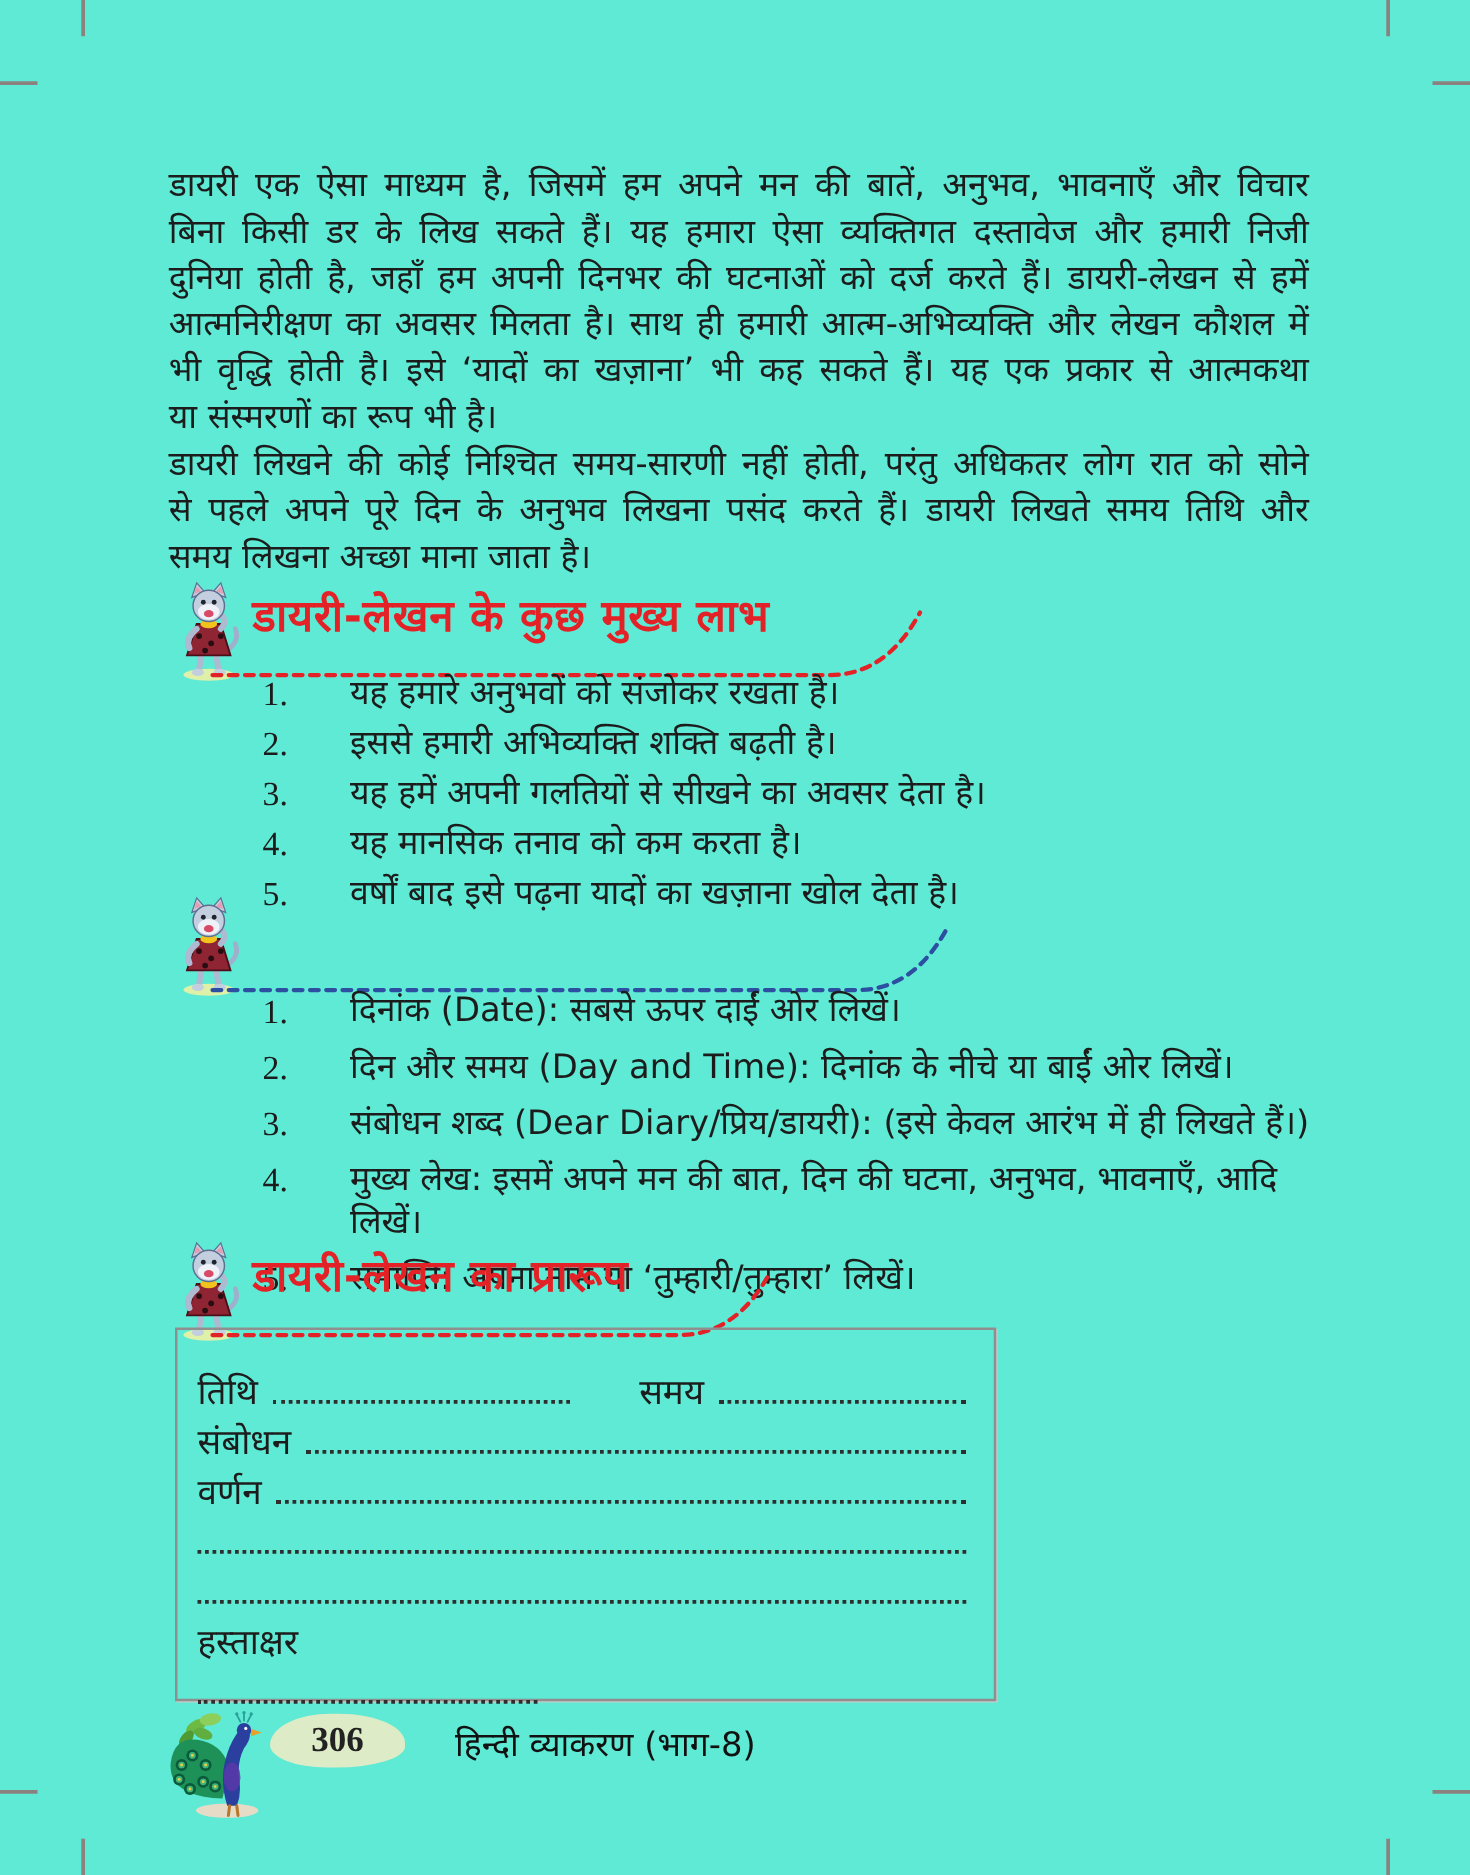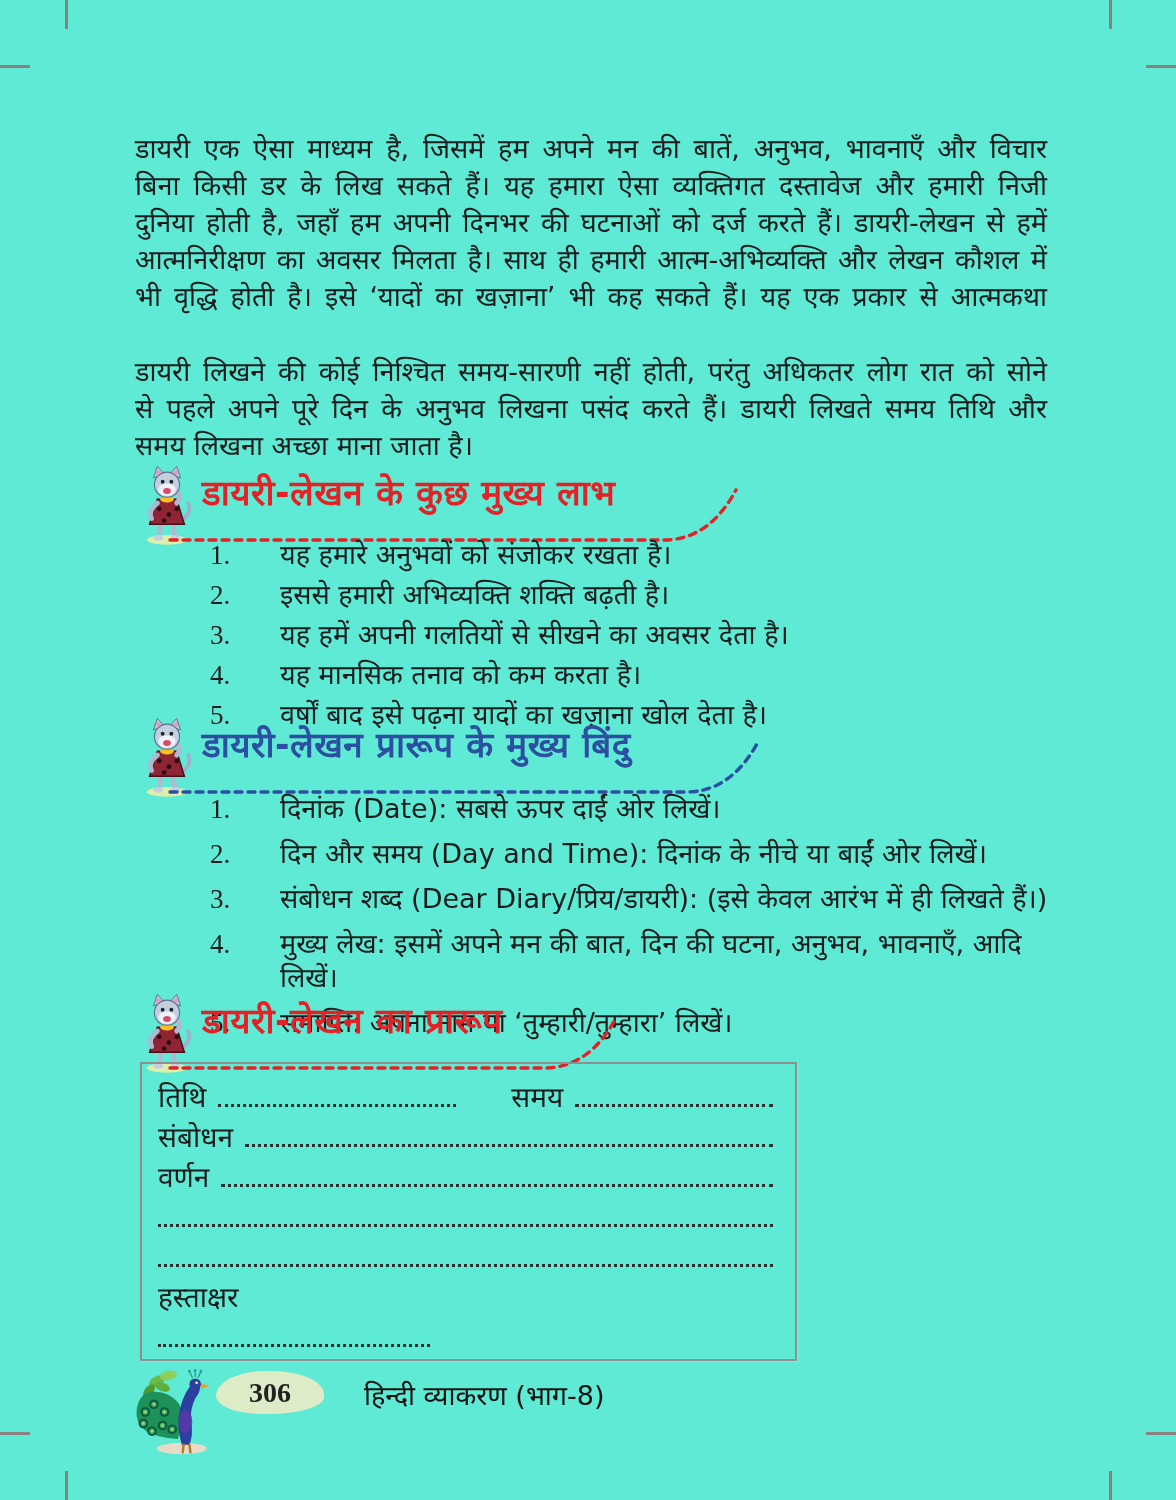--- a/index.html
+++ b/index.html
@@ -29,21 +29,21 @@
   .numlist{position:absolute;left:210px;width:845px;}
   .l1{top:538px;}
   .l2{top:792px;}
   .li-row{display:flex;font-size:27px;line-height:34px;}
   .l1 .li-row{margin-bottom:6px;}
   .l2 .li-row{margin-bottom:11px;}
   .li-num{width:70px;flex:0 0 70px;font-family:"Liberation Serif",serif;font-size:27px;}
   .li-text{flex:1;}
   
   .fbox{position:absolute;left:140px;top:1062px;width:657px;height:299px;box-sizing:border-box;
-        border:2px solid var(--c-box-border,#8f8f8f);padding:12px 22px 0 16px;
+        border:2px solid var(--c-box-border,#8f8f8f);padding:28px 22px 0 16px;
         box-shadow:1px 1px 0 #c9c9c9;}
   .box-row{display:flex;align-items:flex-end;height:40px;font-size:28px;}
   .box-label{line-height:36px;padding-right:12px;white-space:nowrap;}
   .dots{border-bottom:3.5px dotted #2e2e2e;margin-bottom:9px;}
   .d-fill{flex:1;}
   .d-mid{width:238px;flex:0 0 238px;}
   .gap{width:55px;flex:0 0 55px;}
   .d-short{width:272px;flex:0 0 272px;}
   
   .footer{position:absolute;left:128px;top:1366px;width:700px;height:100px;}
@@ -139,20 +139,21 @@
   <div class="cm" style="left:65px;top:1471px;width:3px;height:29px;"></div>
   <div class="cm" style="left:1146px;top:1432px;width:30px;height:3px;"></div>
   <div class="cm" style="left:1109px;top:1471px;width:3px;height:29px;"></div>
 
   <div class="para p1">
       <div class="jline">डायरी एक ऐसा माध्यम है, जिसमें हम अपने मन की बातें, अनुभव, भावनाएँ और विचार</div>
       <div class="jline">बिना किसी डर के लिख सकते हैं। यह हमारा ऐसा व्यक्तिगत दस्तावेज और हमारी निजी</div>
       <div class="jline">दुनिया होती है, जहाँ हम अपनी दिनभर की घटनाओं को दर्ज करते हैं। डायरी-लेखन से हमें</div>
       <div class="jline">आत्मनिरीक्षण का अवसर मिलता है। साथ ही हमारी आत्म-अभिव्यक्ति और लेखन कौशल में</div>
       <div class="jline">भी वृद्धि होती है। इसे ‘यादों का खज़ाना’ भी कह सकते हैं। यह एक प्रकार से आत्मकथा</div>
+      <div class="jline last">या संस्मरणों का रूप भी है।</div>
     </div>
   <div class="para p2">
       <div class="jline">डायरी लिखने की कोई निश्चित समय-सारणी नहीं होती, परंतु अधिकतर लोग रात को सोने</div>
       <div class="jline">से पहले अपने पूरे दिन के अनुभव लिखना पसंद करते हैं। डायरी लिखते समय तिथि और</div>
       <div class="jline last">समय लिखना अच्छा माना जाता है।</div>
     </div>
 
   <div class="sec sec1 red">
     <svg class="mascot">
         <use href="#mascot"></use>
@@ -185,21 +186,20 @@
       </div>
     </div>
 
   <div class="sec sec2 blue">
     <svg class="mascot">
         <use href="#mascot"></use>
       </svg>
     <svg class="swoosh" width="612" height="70" viewBox="0 0 612 70">
       <path d="M6,62 H522 Q567,62 594,12"></path>
     </svg>
-    <div class="sec-title blue">डायरी-लेखन प्रारूप के मुख्य बिंदु</div>
   </div>
   <div class="numlist l2">
       <div class="li-row">
         <span class="li-num">1.</span>
         <span class="li-text">दिनांक (Date): सबसे ऊपर दाईं ओर लिखें।</span>
       </div>
       <div class="li-row">
         <span class="li-num">2.</span>
         <span class="li-text">दिन और समय (Day and Time): दिनांक के नीचे या बाईं ओर लिखें।</span>
       </div>

